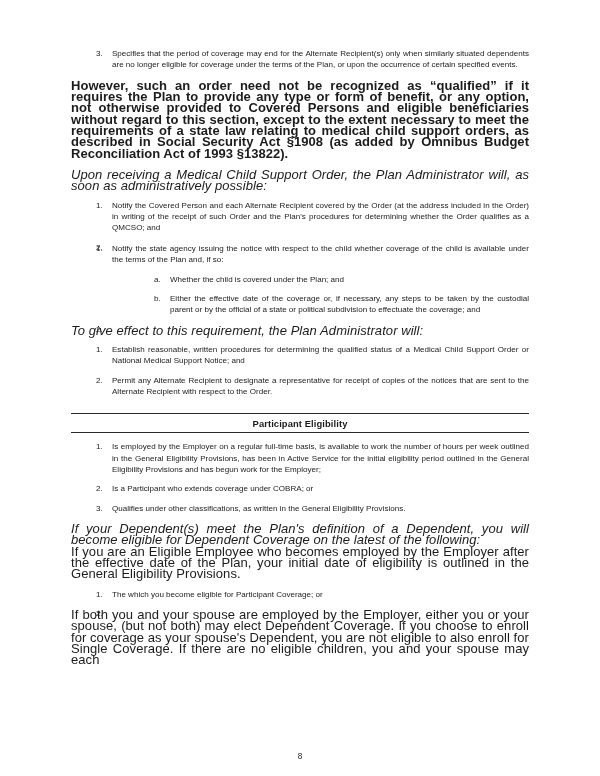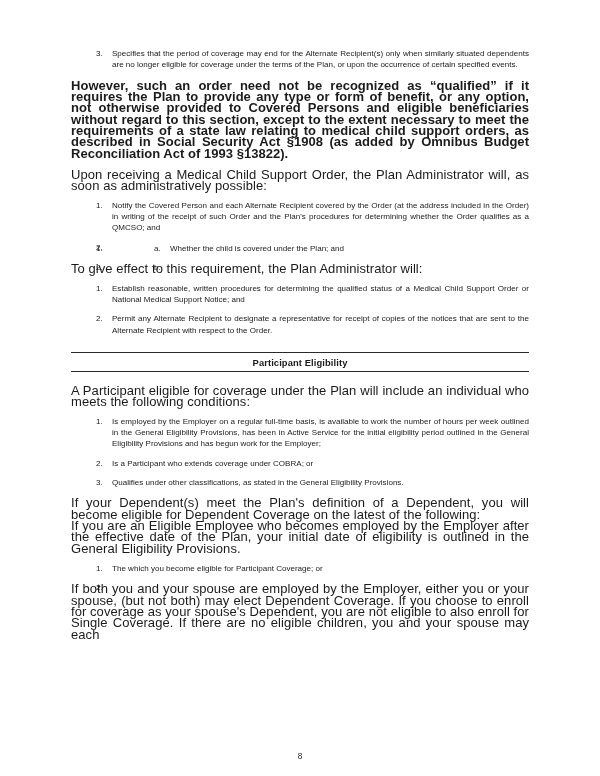--- a/index.html
+++ b/index.html
@@ -37,21 +37,21 @@
     text-justify: inter-word;
     margin: 0 0 9px 0;
     letter-spacing: 0.005em;
     -webkit-font-smoothing: none;
   }
   .para.bold {
     font-weight: bold;
     letter-spacing: 0.002em;
     margin-bottom: 10px;
   }
-  .para.nogap { margin-bottom: 0; }
+  .para.nogap { margin-bottom: 0; font-style: italic; }
 
   
   .list {
     margin: 0 0 9px 0;
     padding: 0;
     list-style: none;
   }
   .list.first { margin-top: 8px; }
   .list-item {
     position: relative;
@@ -87,21 +87,21 @@
   .sublist {
     margin: 8px 0 0 0;
     padding: 0;
     list-style: none;
   }
   .sublist .list-item { margin-bottom: 8px; }
   .sublist .list-item:last-child { margin-bottom: 0; }
 
   
   .section-header {
-    margin: 16px 0 13px 0;
+    margin: 16px 0 5px 0;
     width: 458px;
   }
   .rule-top {
     height: 0;
     border-top: 1.6px solid #2a2a2a;
     margin-bottom: 3px;
   }
   .rule-bottom {
     height: 0;
     border-top: 1.6px solid #2a2a2a;
@@ -150,27 +150,29 @@
       </li>
       <li class="list-item lvl1">
         <span class="marker">2.</span>
       </li>
     </ul>
 
 
     <ul class="list first">
       <li class="list-item lvl1">
         <span class="marker">1.</span>
+        <span>Notify the state agency issuing the notice with respect to the child whether coverage of the child is available under the terms of the Plan and, if so:</span>
         <ul class="sublist">
           <li class="list-item lvl2">
             <span class="marker">a.</span>
             <span>Whether the child is covered under the Plan; and</span>
           </li>
           <li class="list-item lvl2">
             <span class="marker">b.</span>
+            <span>Either the effective date of the coverage or, if necessary, any steps to be taken by the custodial parent or by the official of a state or political subdivision to effectuate the coverage; and</span>
           </li>
         </ul>
       </li>
       <li class="list-item lvl1">
         <span class="marker">2.</span>
       </li>
     </ul>
 
     <p class="para nogap">To give effect to this requirement, the Plan Administrator will:</p>
 
@@ -184,34 +186,33 @@
         <span>Permit any Alternate Recipient to designate a representative for receipt of copies of the notices that are sent to the Alternate Recipient with respect to the Order.</span>
       </li>
     </ul>
 
     <div class="section-header">
       <div class="rule-top"></div>
       <div class="section-title">Participant Eligibility</div>
       <div class="rule-bottom"></div>
     </div>
 
-    <p class="para nogap">A Participant eligible for coverage under the Plan will include an individual who meets the following conditions:</p>
 
     <ul class="list first">
       <li class="list-item lvl1">
         <span class="marker">1.</span>
         <span>Is employed by the Employer on a regular full-time basis, is available to work the number of hours per week outlined in the General Eligibility Provisions, has been in Active Service for the initial eligibility period outlined in the General Eligibility Provisions and has begun work for the Employer;</span>
       </li>
       <li class="list-item lvl1">
         <span class="marker">2.</span>
         <span>Is a Participant who extends coverage under COBRA; or</span>
       </li>
       <li class="list-item lvl1">
         <span class="marker">3.</span>
-        <span>Qualifies under other classifications, as stated in the General Eligibility Provisions.</span>
+        <span>Qualifies under other classifications, as written in the General Eligibility Provisions.</span>
       </li>
     </ul>
 
     <p class="para nogap">If your Dependent(s) meet the Plan's definition of a Dependent, you will become eligible for Dependent Coverage on the latest of the following:</p>
 
     <p class="para">If you are an Eligible Employee who becomes employed by the Employer after the effective date of the Plan, your initial date of eligibility is outlined in the General Eligibility Provisions.</p>
 
     <ul class="list first">
       <li class="list-item lvl1">
         <span class="marker">1.</span>

